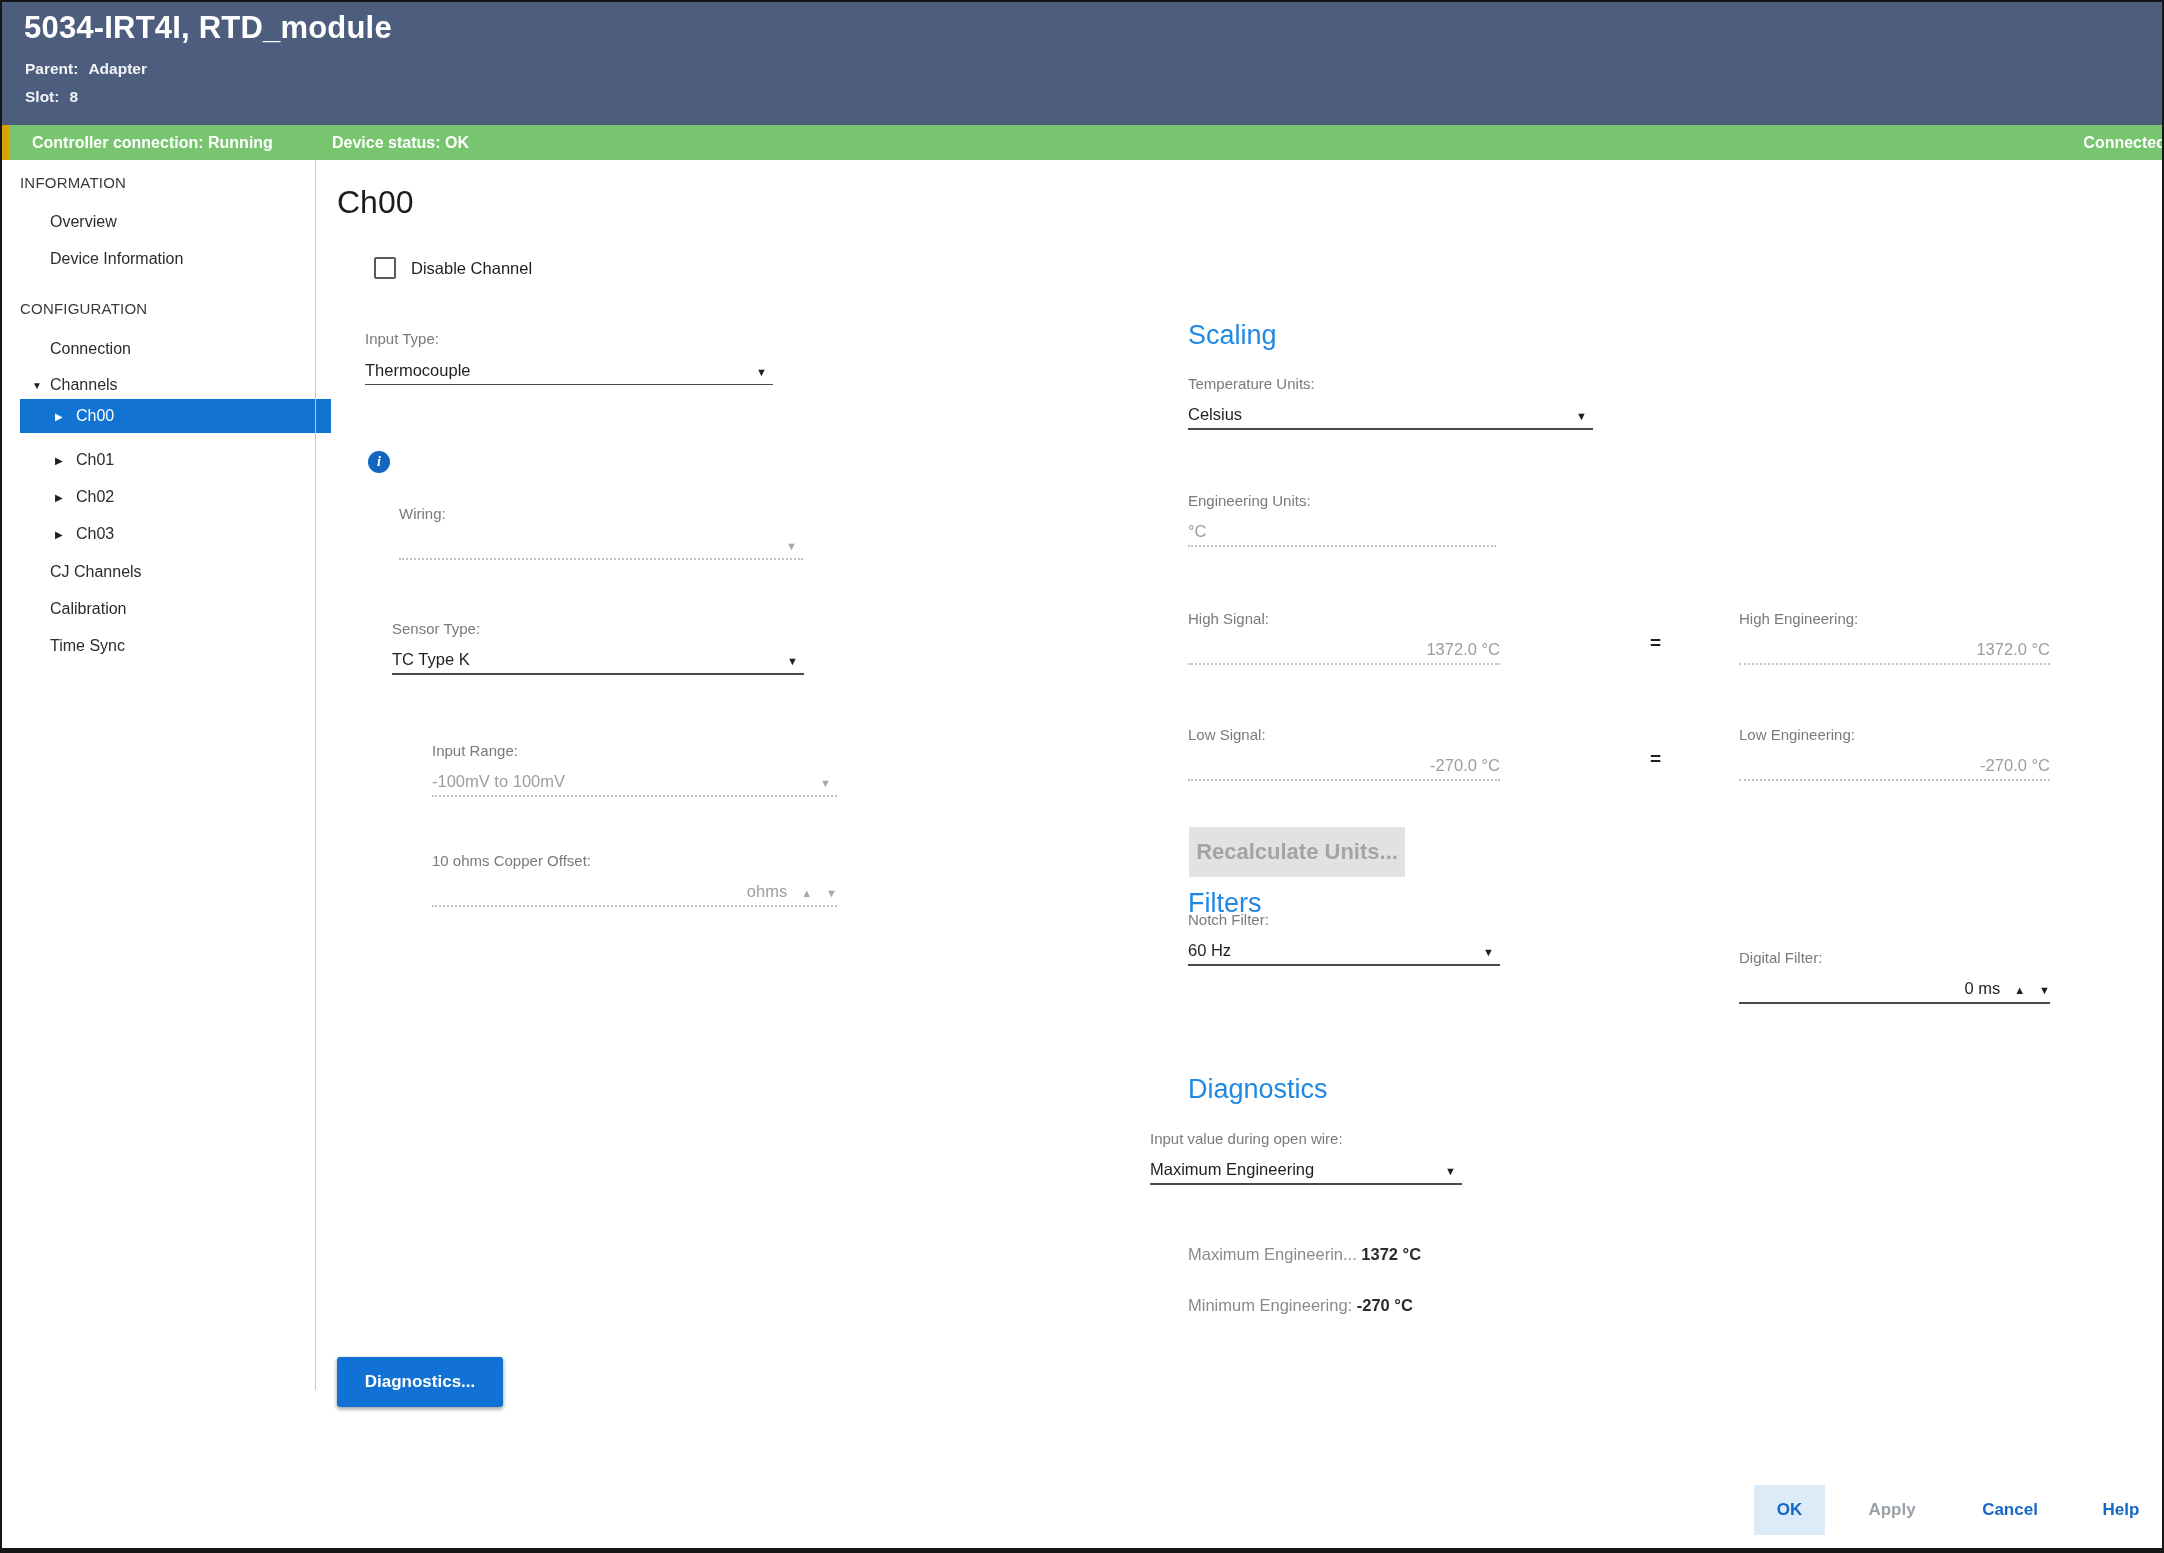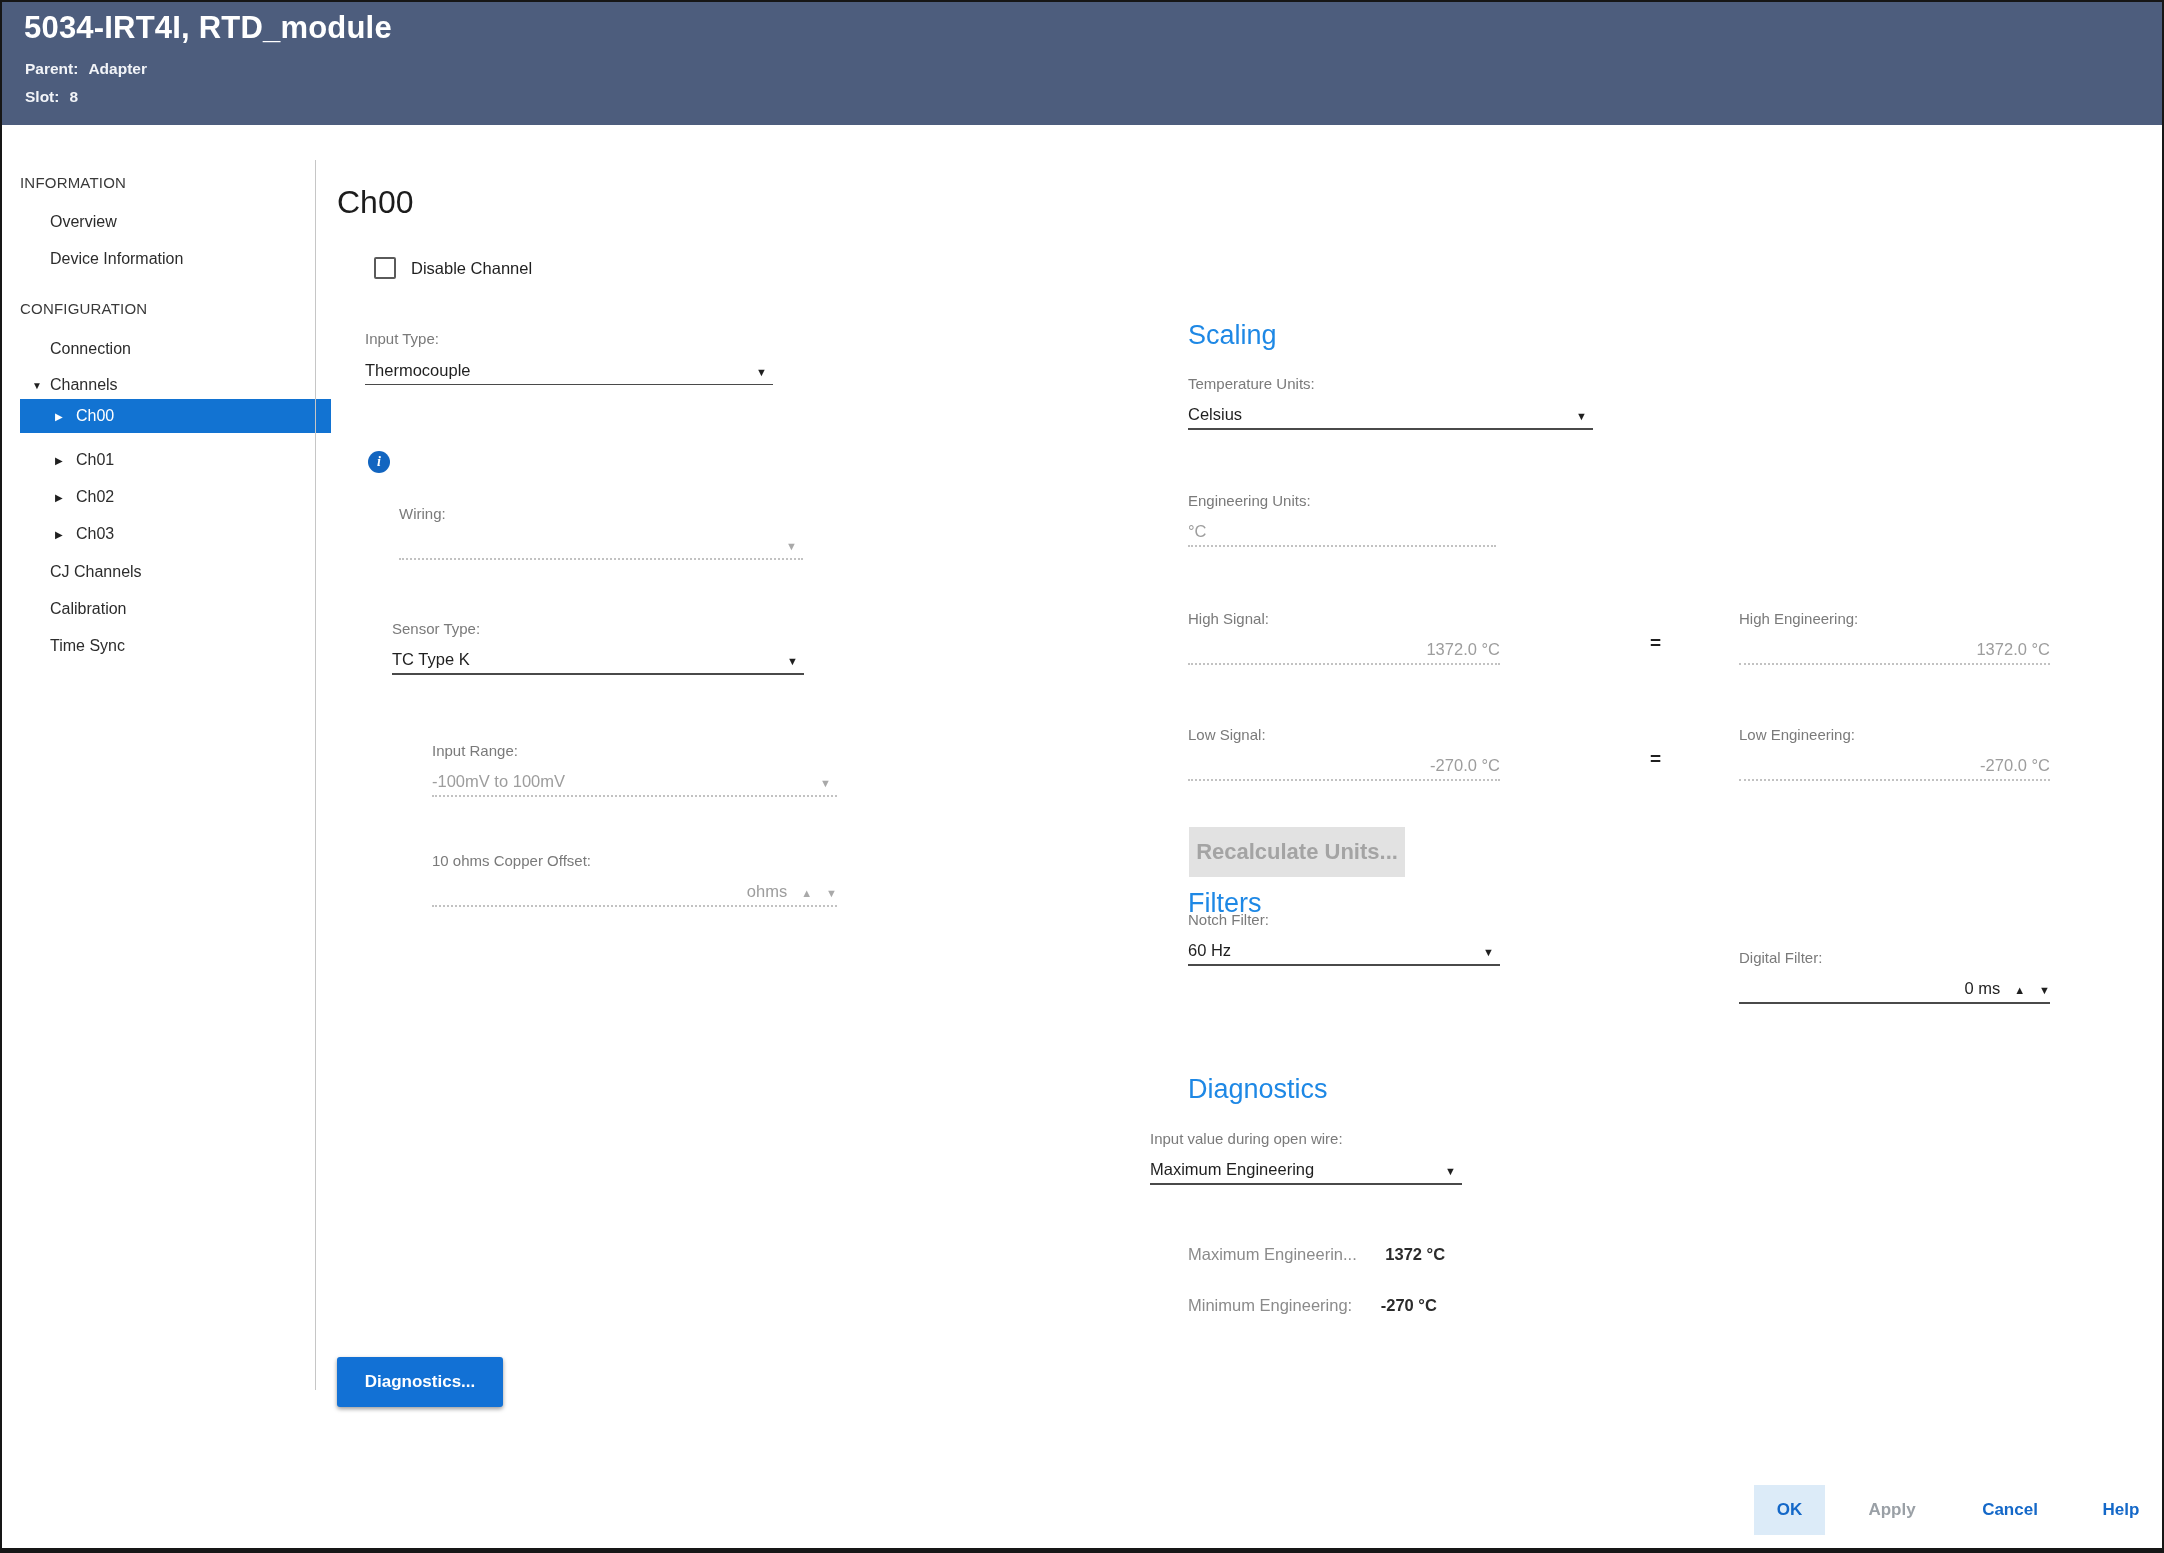--- a/index.html
+++ b/index.html
@@ -73,21 +73,21 @@
   .equals { position:absolute; font-size:19px; font-weight:700; color:#1f1f1f; }
 
   .btn-primary { position:absolute; left:335px; top:1355px; width:166px; height:50px; background:#1271d5;
                  color:#ffffff; font-size:17px; font-weight:700; text-align:center; line-height:50px;
                  border-radius:3px; box-shadow:0 2px 4px rgba(0,0,0,.4); cursor:default; }
   .btn-disabled { position:absolute; left:1187px; top:825px; width:216px; height:50px; background:#e2e2e2;
                   color:#a4a4a4; font-size:22px; font-weight:600; text-align:center; line-height:50px; }
 
   .kv { position:absolute; font-size:16.5px; }
   .kv .k { color:#8b8b8b; }
-  .kv .v { color:#2b2b2b; font-weight:600; margin-left:24px; }
+  .kv .v { color:#2b2b2b; font-weight:600; margin-left:0; }
 
   
   .footer-btn { position:absolute; top:1483px; height:50px; line-height:50px; text-align:center;
                 font-size:17px; font-weight:600; cursor:default; }
   .footer-btn.ok { left:1752px; width:71px; background:#dcebf8; color:#1468c8; font-weight:700; }
   .footer-btn.apply { left:1852px; width:76px; color:#9aa0a6; }
   .footer-btn.cancel { left:1968px; width:80px; color:#1468c8; }
   .footer-btn.help { left:2088px; width:62px; color:#1468c8; }
 </style>
 </head>
@@ -98,20 +98,26 @@
   <div class="titlebar">
     <div class="title">5034-IRT4I, RTD_module</div>
     <div class="meta parent">
       <span class="lbl">Parent:</span><span>Adapter</span>
     </div>
     <div class="meta slot">
       <span class="lbl">Slot:</span><span>8</span>
     </div>
   </div>
 
+  <div class="statusbar">
+    <div class="status-accent"></div>
+    <span class="stat conn">Controller connection: Running</span>
+    <span class="stat dev">Device status: OK</span>
+    <span class="stat connected">Connected</span>
+  </div>
 
   <div class="sidebar">
     <div class="nav-header" style="top:14px">INFORMATION</div>
     <div class="nav-item" style="top:45px">
         <span class="txt">Overview</span>
       </div>
     <div class="nav-item" style="top:82px">
         <span class="txt">Device Information</span>
       </div>
 

